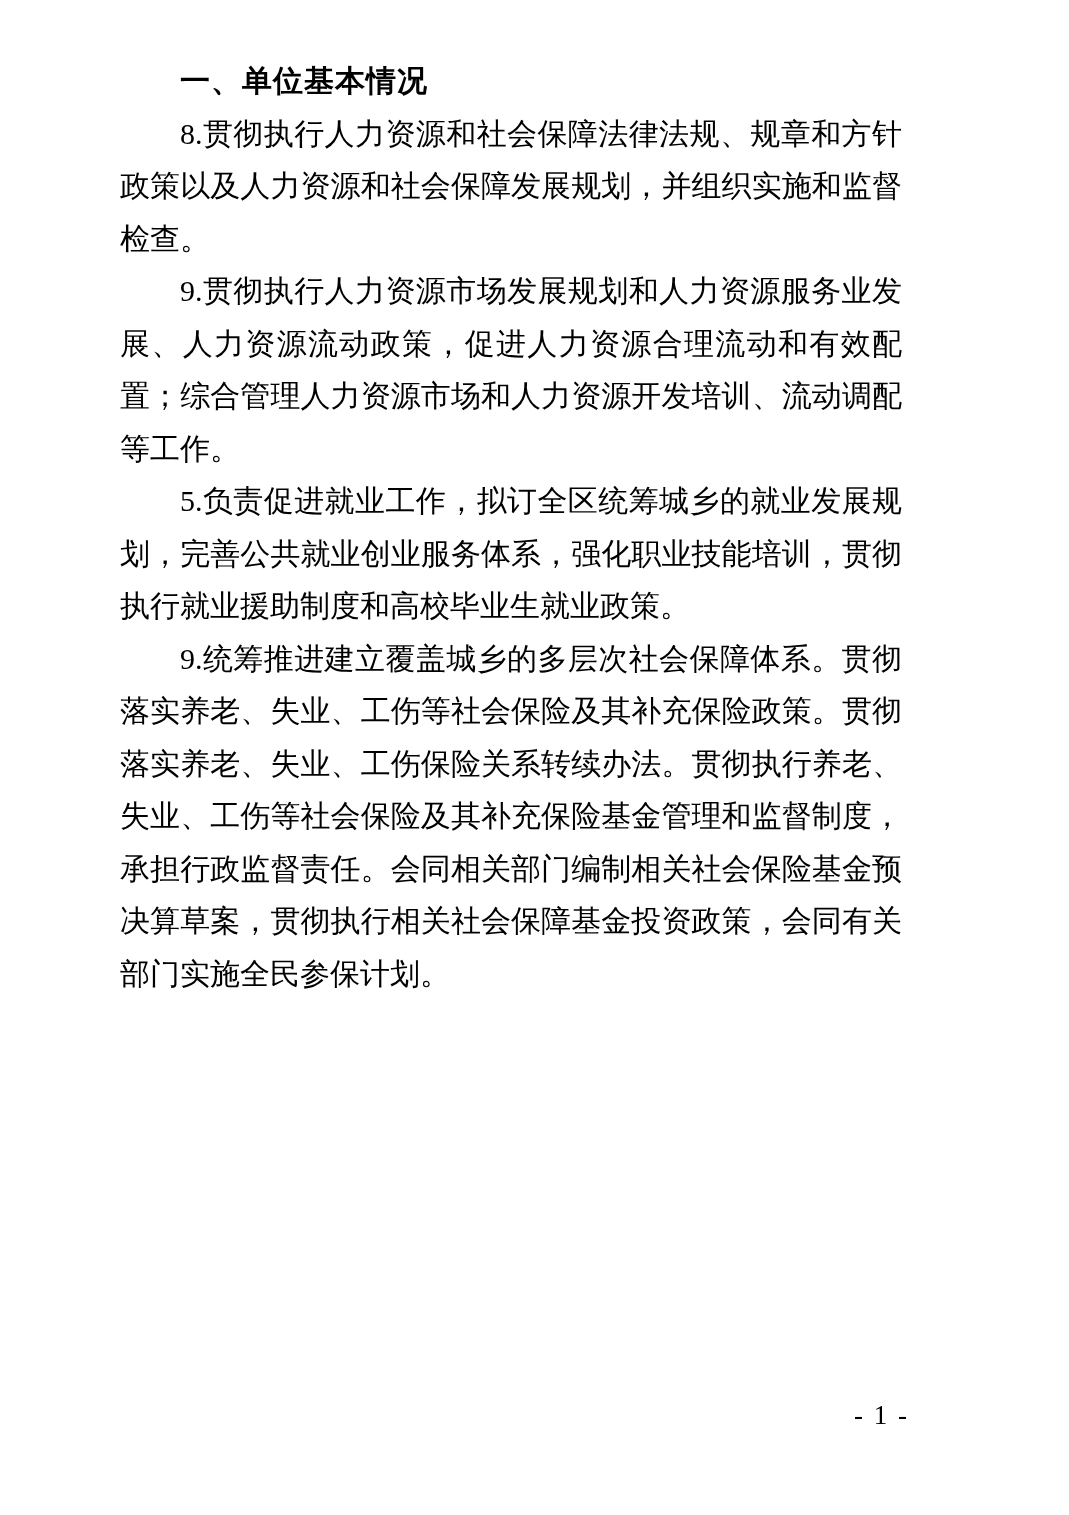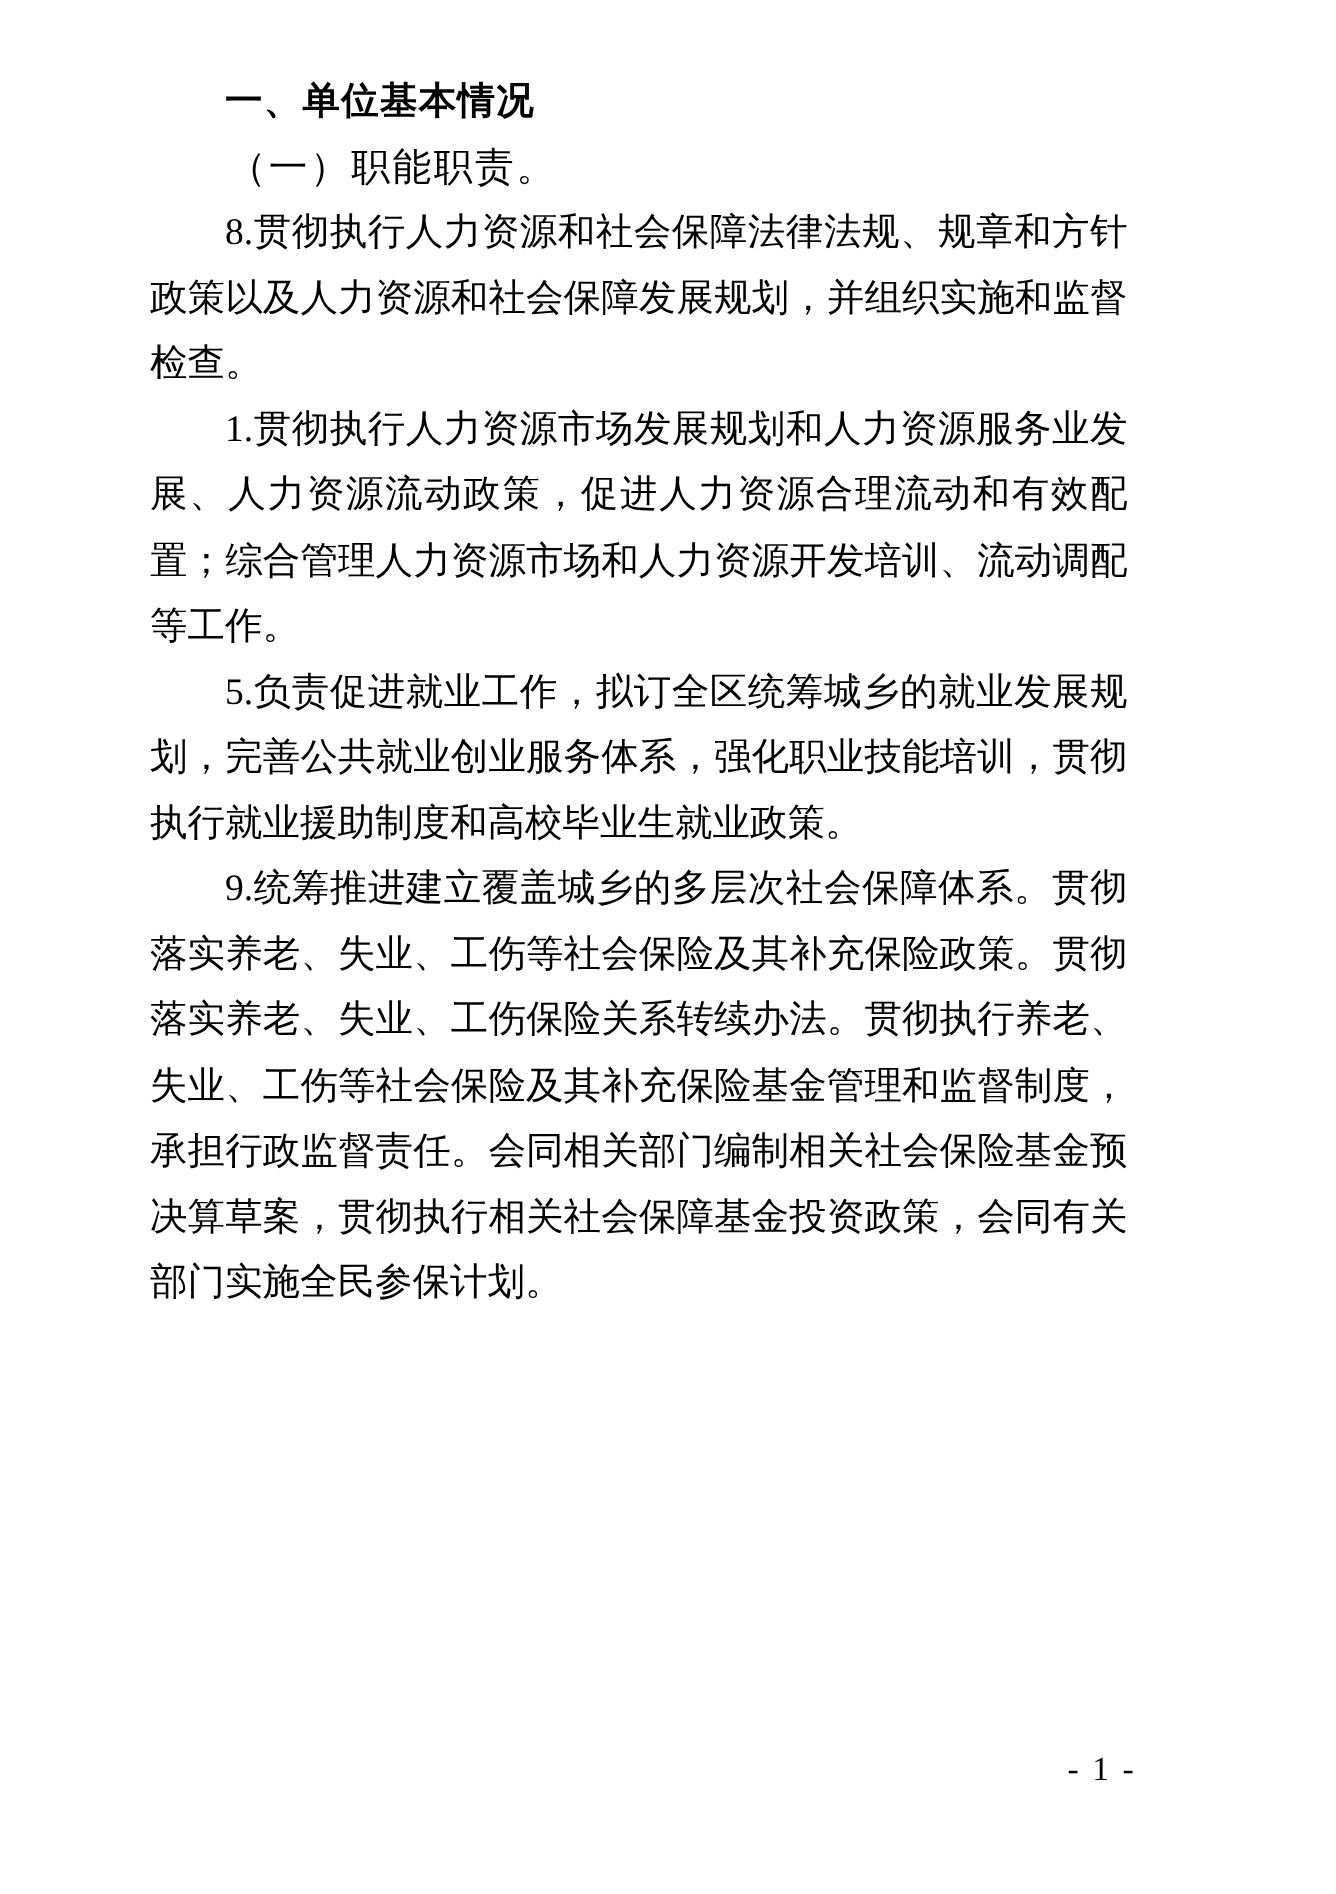--- a/index.html
+++ b/index.html
@@ -76,22 +76,21 @@
   }
 </style>
 </head>
 <body>
 
 <div class="page">
 
 
   <div class="doc-body">
     <h2 class="section-heading">一、单位基本情况</h2>
-    <h3 class="subsection-heading">（一）职能职责。</h3>
     <p>8.贯彻执行人力资源和社会保障法律法规、规章和方针政策以及人力资源和社会保障发展规划，并组织实施和监督检查。</p>
-    <p>1.贯彻执行人力资源市场发展规划和人力资源服务业发展、人力资源流动政策，促进人力资源合理流动和有效配置；综合管理人力资源市场和人力资源开发培训、流动调配等工作。</p>
+    <p>9.贯彻执行人力资源市场发展规划和人力资源服务业发展、人力资源流动政策，促进人力资源合理流动和有效配置；综合管理人力资源市场和人力资源开发培训、流动调配等工作。</p>
     <p>5.负责促进就业工作，拟订全区统筹城乡的就业发展规划，完善公共就业创业服务体系，强化职业技能培训，贯彻执行就业援助制度和高校毕业生就业政策。</p>
     <p>9.统筹推进建立覆盖城乡的多层次社会保障体系。贯彻落实养老、失业、工伤等社会保险及其补充保险政策。贯彻落实养老、失业、工伤保险关系转续办法。贯彻执行养老、失业、工伤等社会保险及其补充保险基金管理和监督制度，承担行政监督责任。会同相关部门编制相关社会保险基金预决算草案，贯彻执行相关社会保障基金投资政策，会同有关部门实施全民参保计划。</p>
   </div>
 
   <div class="page-number">- 1 -</div>
 
 </div>
 
 </body></html>

